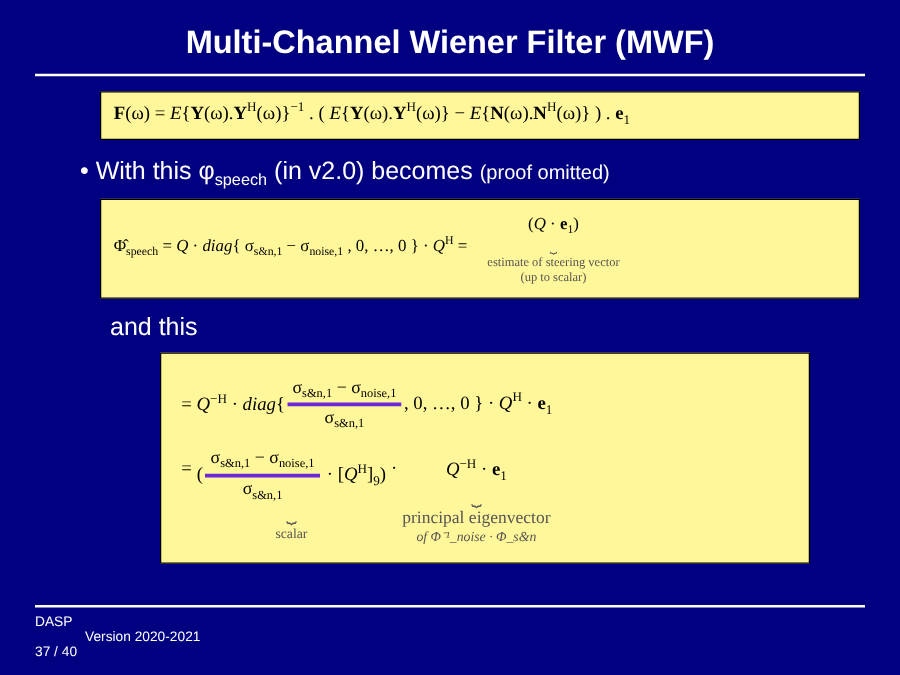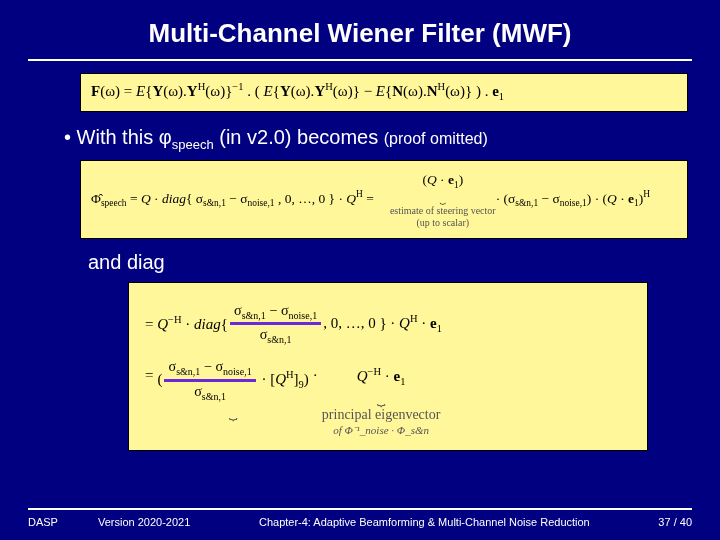--- a/index.html
+++ b/index.html
@@ -104,20 +104,21 @@
   .footer-rule {
     border: none;
     border-top: 2px solid #ffffff;
     margin-bottom: 6px;
   }
   .footer-row {
     display: flex;
     justify-content: space-between;
     font-size: 11px;
     color: #ffffff;
+    flex-direction: column;
   }
   .footer-row .chapter {
     flex: 1;
     text-align: center;
     padding: 0 8px;
   }
   .eq-row {
     display: flex;
     align-items: center;
     margin: 4px 0;
@@ -145,57 +146,56 @@
   <div class="eqbox eqbox-mid">
     <div class="eq-row">
       <span>Φ̂<span class="sub2">speech</span> = <span class="it">Q</span> · <span class="it">diag</span>{ σ<span class="sub2">s&amp;n,1</span> − σ<span class="sub2">noise,1</span> , 0, …, 0 } · <span class="it">Q</span><span class="sup">H</span> =</span>
       <span class="gap"></span>
       <span class="brace-group">
         (<span class="it">Q</span> · <span class="bold">e</span><span class="sub2">1</span>)
         <span class="brace-under">⏟</span>
         <span class="brace-under">estimate of steering vector</span>
         <span class="brace-under">(up to scalar)</span>
       </span>
-      <span> · (σ<span class="sub2">s&amp;n,1</span> − σ<span class="sub2">noise,1</span>) · (<span class="it">Q</span> · <span class="bold">e</span><span class="sub2">1</span>)<span class="sup">H</span></span>
     </div>
   </div>
 
-  <div class="andthen">and diag</div>
+  <div class="andthen">and this</div>
 
   <div class="eqbox eqbox-big">
     <div class="eq-row" style="margin-top:8px;">
       <span>= <span class="it">Q</span><span class="sup">−H</span> · <span class="it">diag</span>{ </span>
       <span class="frac">
         <span class="num">σ<span class="sub2">s&amp;n,1</span> − σ<span class="sub2">noise,1</span></span>
         <span class="den">σ<span class="sub2">s&amp;n,1</span></span>
       </span>
       <span> , 0, …, 0 } · <span class="it">Q</span><span class="sup">H</span> · <span class="bold">e</span><span class="sub2">1</span></span>
     </div>
     <div class="eq-row" style="margin-top:10px; align-items:flex-start;">
       <span style="margin-top:8px;">= </span>
       <span class="brace-group" style="margin:0 4px;">
         <span>(<span class="frac">
           <span class="num">σ<span class="sub2">s&amp;n,1</span> − σ<span class="sub2">noise,1</span></span>
           <span class="den">σ<span class="sub2">s&amp;n,1</span></span>
         </span> · [<span class="it">Q</span><span class="sup">H</span>]<span class="sub2">9</span>)</span>
         <span class="brace-under" style="font-size:14px;">⏟</span>
+        <span class="brace-under" style="font-size:11px;">scalar</span>
       </span>
       <span style="margin-top:8px;"> · </span>
       <span class="brace-group" style="margin:0 4px;">
         <span style="display:inline-block; margin-top:8px;"><span class="it">Q</span><span class="sup">−H</span> · <span class="bold">e</span><span class="sub2">1</span></span>
         <span class="brace-under" style="font-size:14px;">⏟</span>
         <span class="brace-under" style="font-size:14px;">principal eigenvector</span>
         <span class="brace-under" style="font-size:11px;font-style:italic;">of Φ⁻¹_noise · Φ_s&amp;n</span>
       </span>
     </div>
   </div>
 
 </div>
 
 <div class="footer">
   <hr class="footer-rule">
   <div class="footer-row">
     <span>DASP</span>
     <span style="margin-left:40px;">Version 2020-2021</span>
-    <span class="chapter">Chapter-4: Adaptive Beamforming &amp; Multi-Channel Noise Reduction</span>
     <span>37 / 40</span>
   </div>
 </div>
 
 </body></html>

